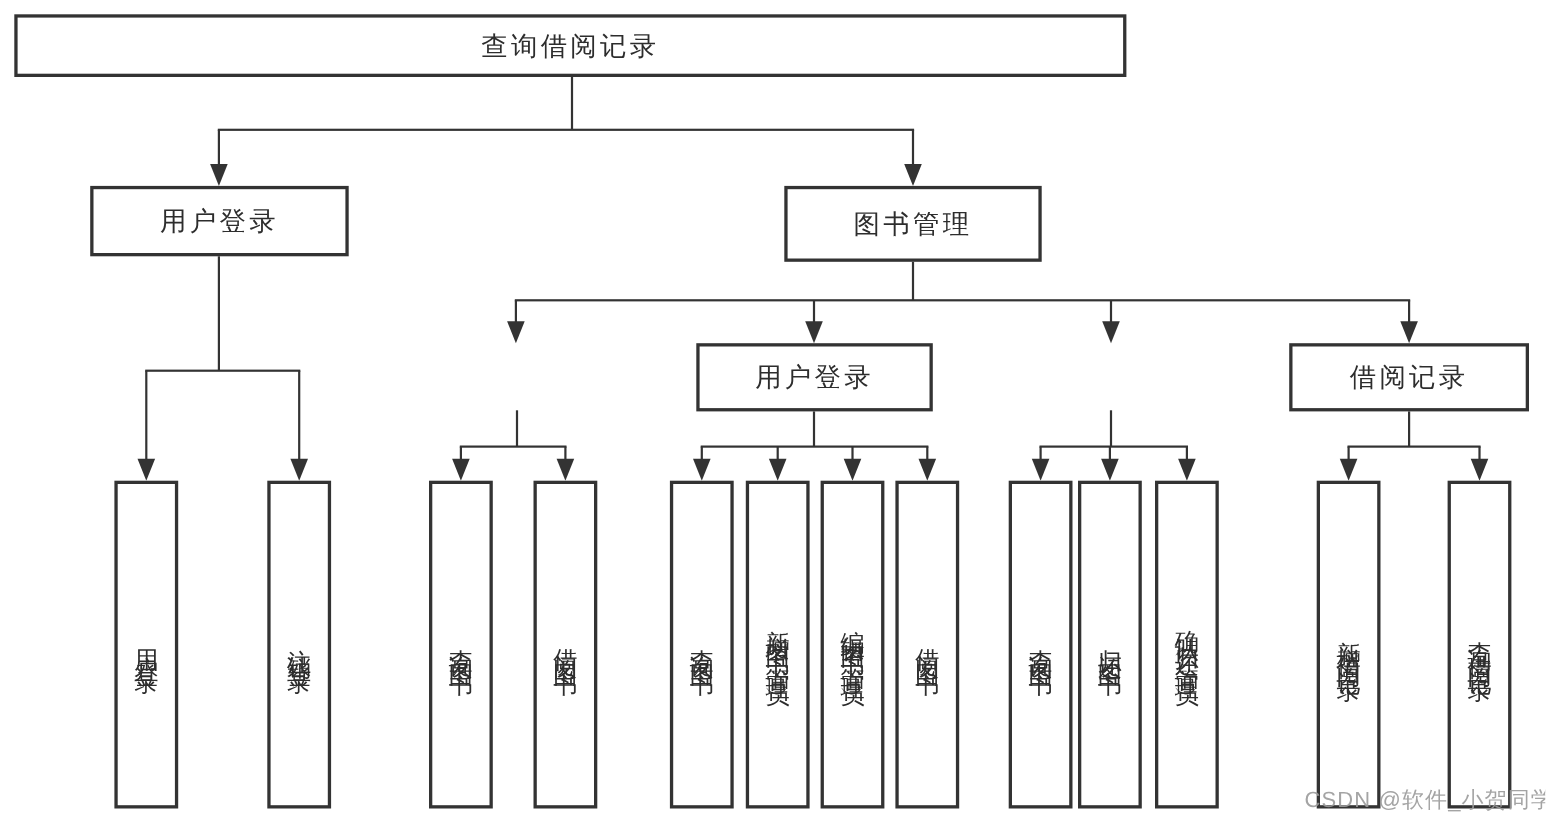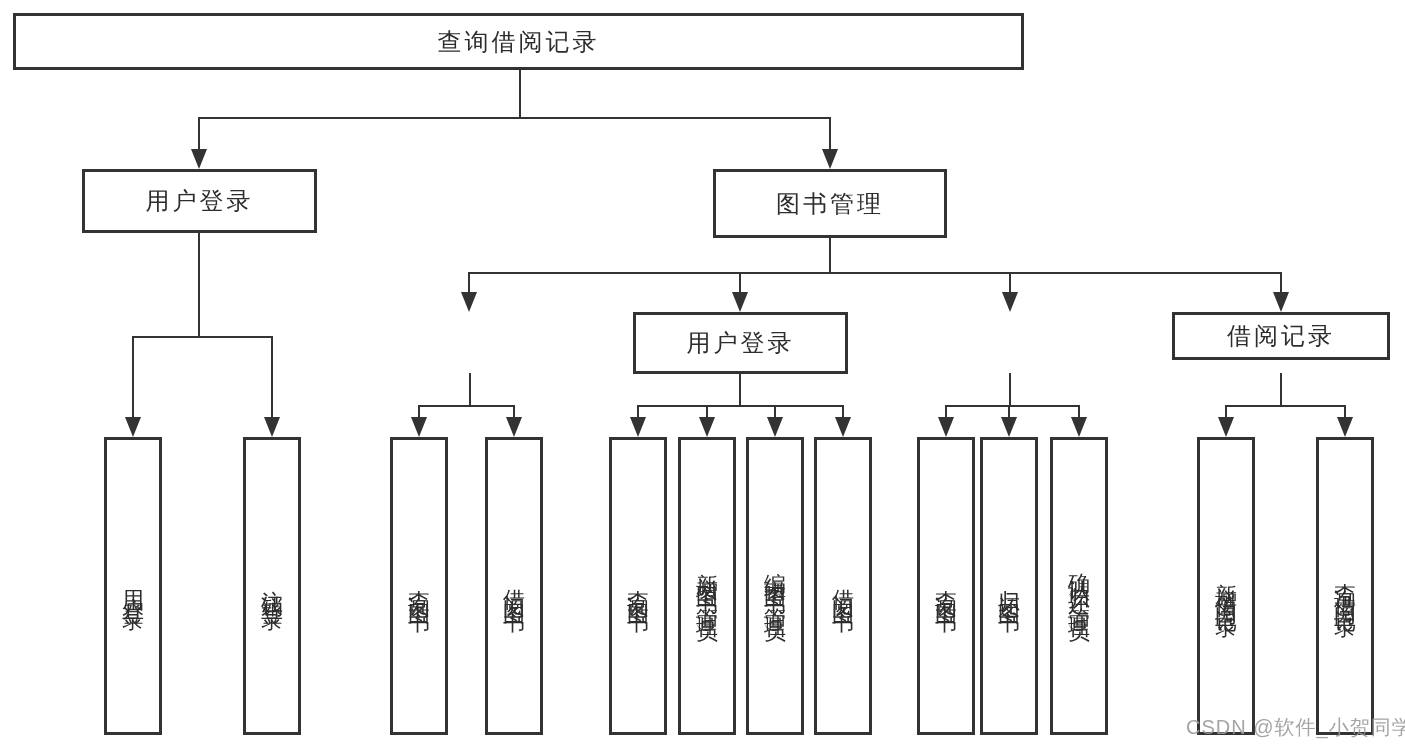--- a/index.html
+++ b/index.html
@@ -115,21 +115,21 @@
     </div>
     <div class="node h" style="left: 82px; top: 169px; width: 235px; height: 64px; border-color: rgb(51, 51, 51); color: rgb(45, 45, 45); background: rgb(255, 255, 255);">
       <span class="lbl">用户登录</span>
     </div>
     <div class="node h" style="left: 713px; top: 169px; width: 234px; height: 69px; border-color: rgb(51, 51, 51); color: rgb(45, 45, 45); background: rgb(255, 255, 255);">
       <span class="lbl">图书管理</span>
     </div>
     <div class="node h" style="left: 633px; top: 312px; width: 215px; height: 62px; border-color: rgb(51, 51, 51); color: rgb(45, 45, 45); background: rgb(255, 255, 255);">
       <span class="lbl">用户登录</span>
     </div>
-    <div class="node h" style="left: 1172px; top: 312px; width: 218px; height: 48px; border-color: rgb(51, 51, 51); color: rgb(45, 45, 45); background: rgb(255, 255, 255);">
+    <div class="node h" style="left: 1172px; top: 312px; width: 218px; height: 62px; border-color: rgb(51, 51, 51); color: rgb(45, 45, 45); background: rgb(255, 255, 255);">
       <span class="lbl">借阅记录</span>
     </div>
     <div class="node v" style="left: 104px; top: 437px; width: 58px; height: 298px; border-color: rgb(51, 51, 51); color: rgb(45, 45, 45); background: rgb(255, 255, 255);">
       <span class="lbl">用户登录</span>
     </div>
     <div class="node v" style="left: 243px; top: 437px; width: 58px; height: 298px; border-color: rgb(51, 51, 51); color: rgb(45, 45, 45); background: rgb(255, 255, 255);">
       <span class="lbl">注销登录</span>
     </div>
     <div class="node v" style="left: 390px; top: 437px; width: 58px; height: 298px; border-color: rgb(51, 51, 51); color: rgb(45, 45, 45); background: rgb(255, 255, 255);">
       <span class="lbl">查询图书</span>

